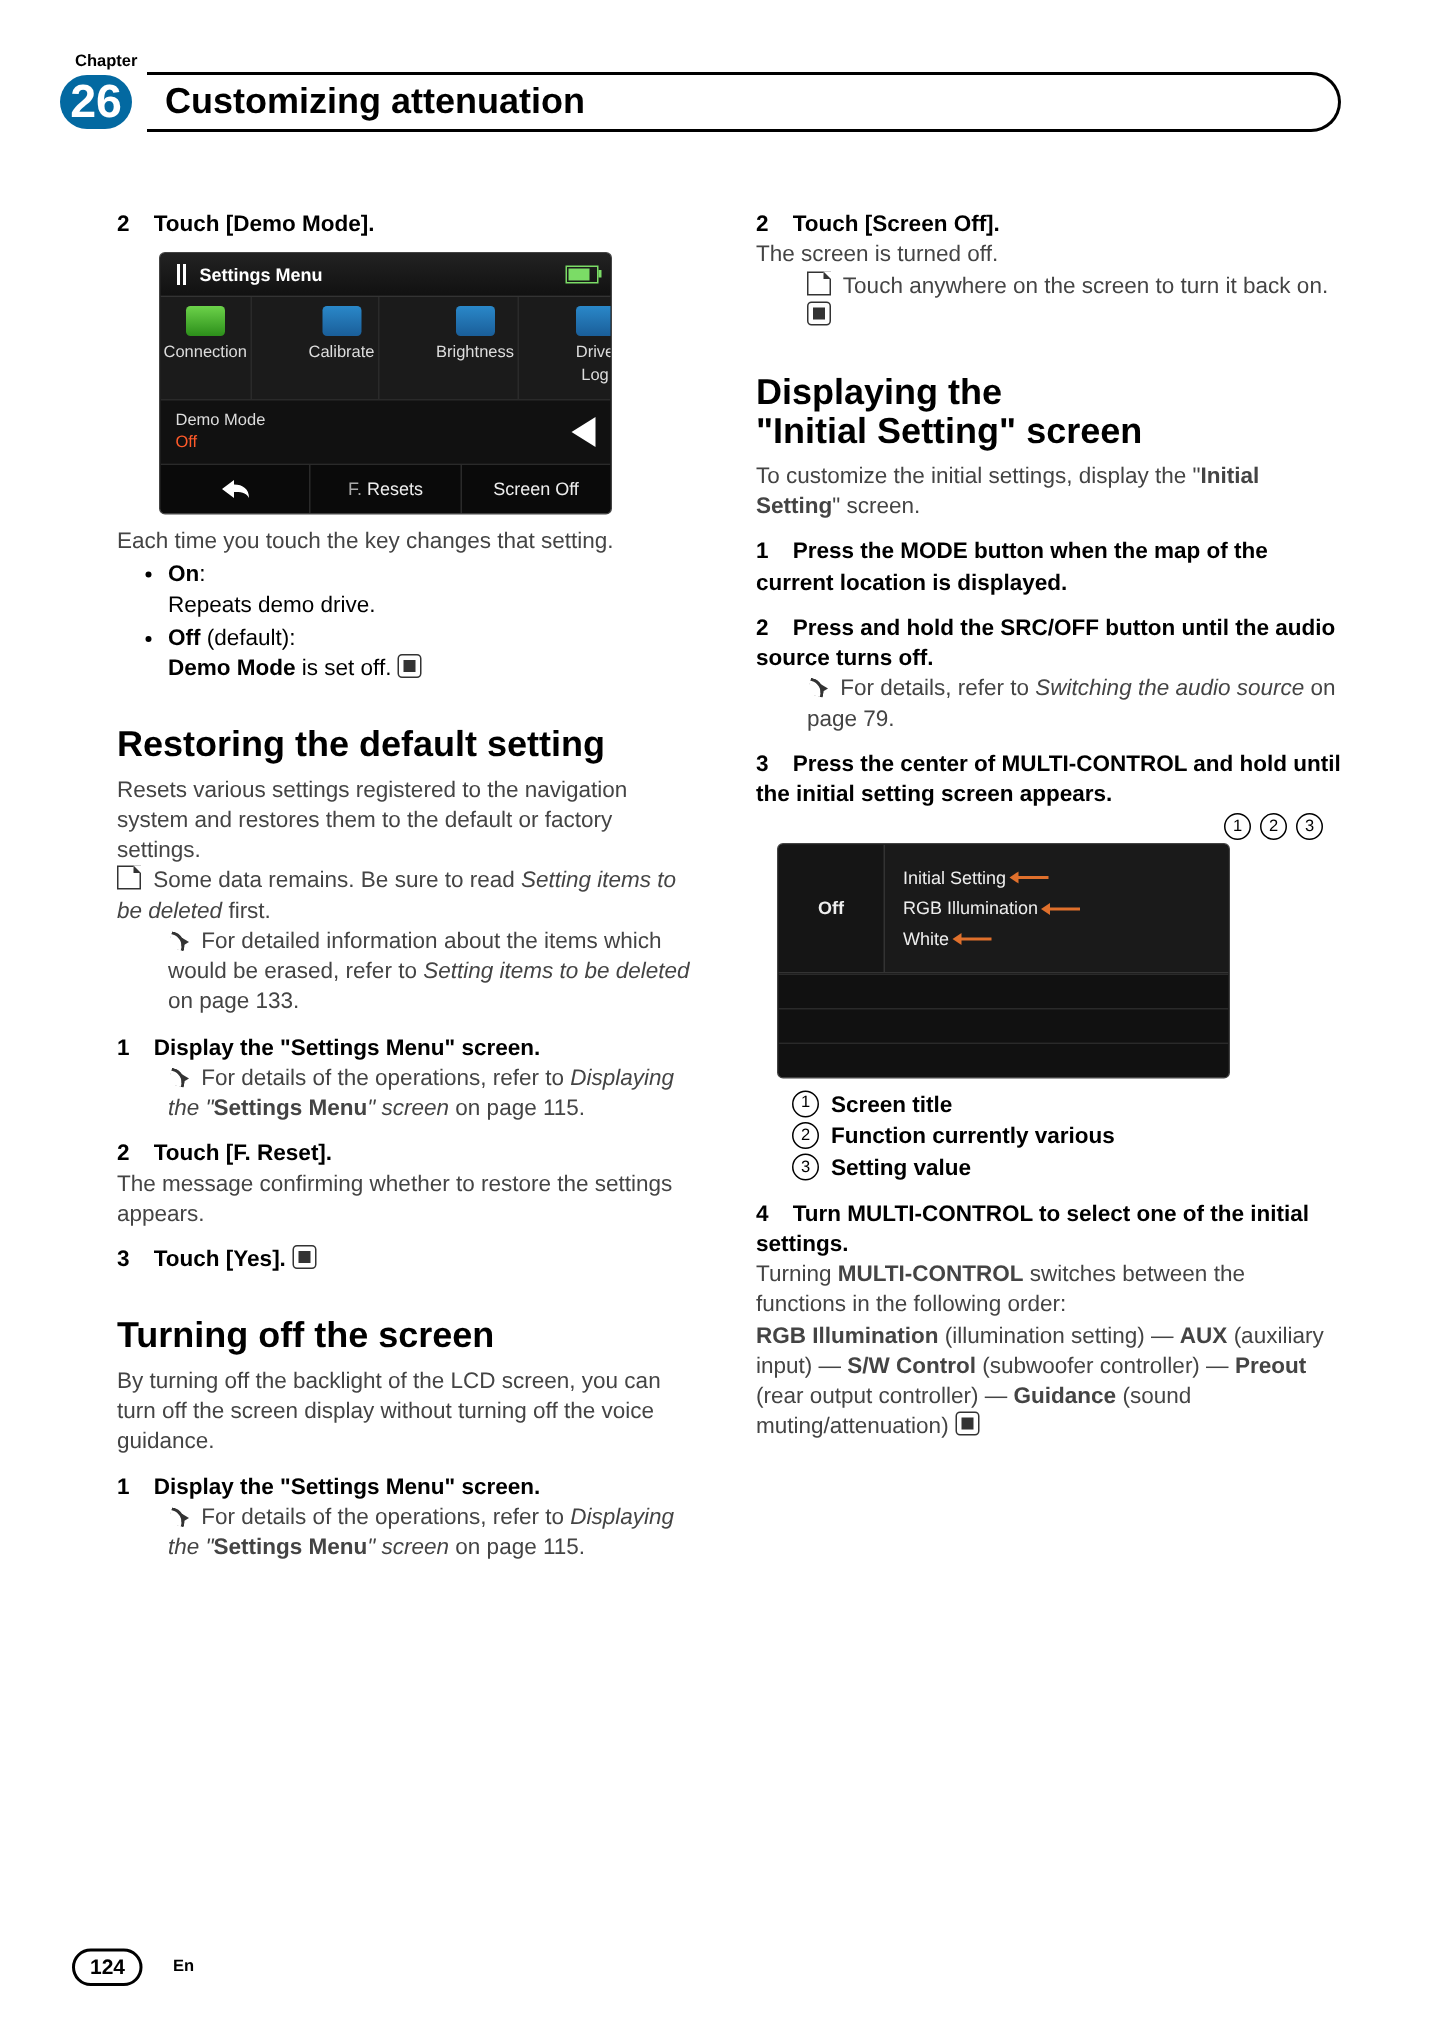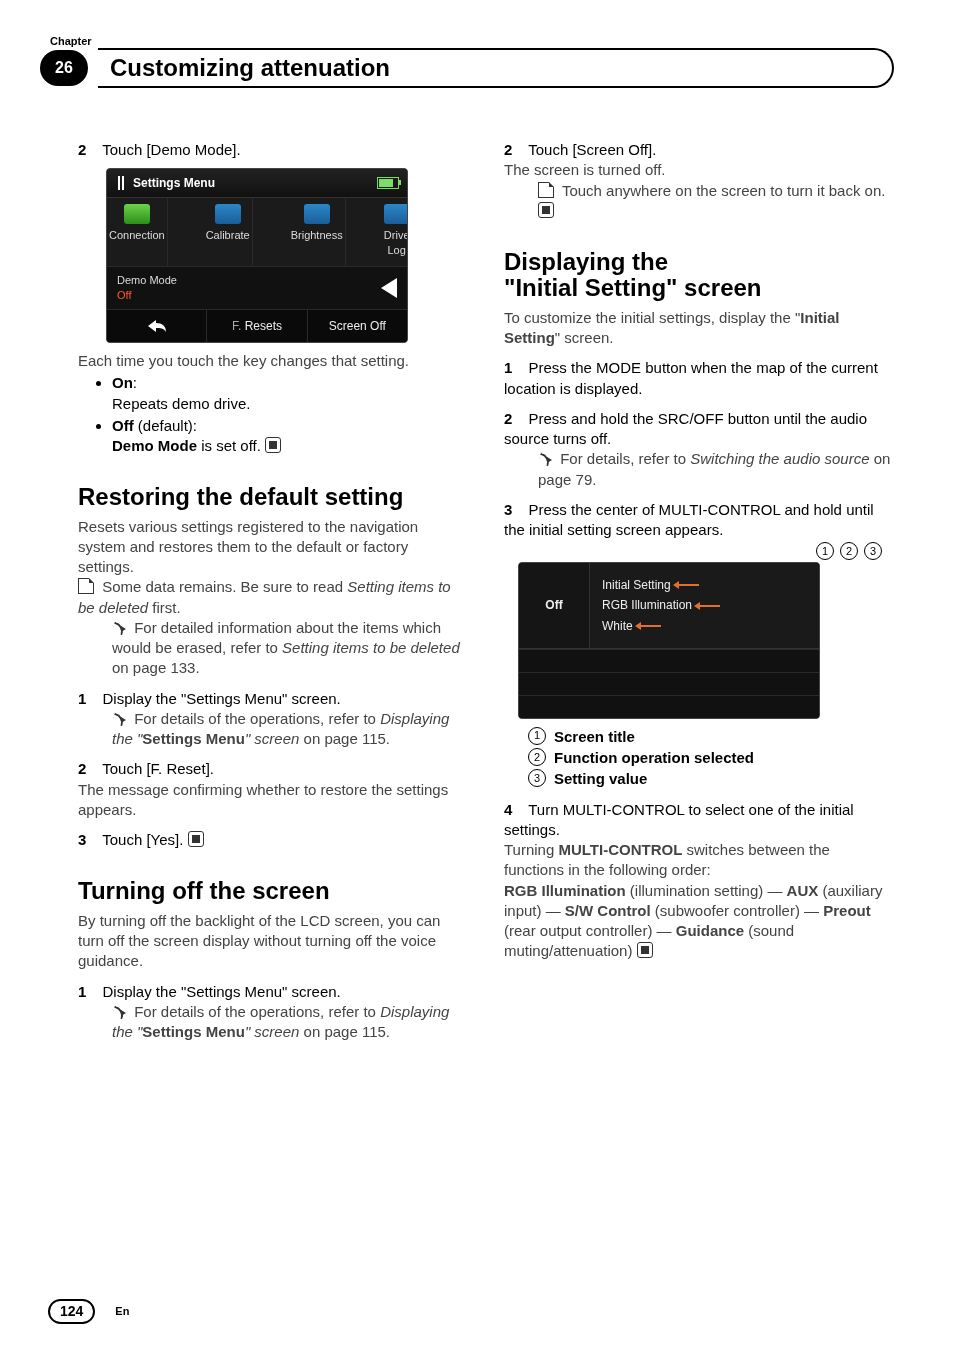--- a/index.html
+++ b/index.html
@@ -27,24 +27,24 @@
   }
   .header {
     position: absolute;
     top: 48px;
     left: 40px;
     right: 60px;
     display: flex;
     align-items: center;
   }
   .chapter-pill {
-    background: #000000;
+    background: #0369a1;
     color: #fff;
     font-weight: bold;
-    font-size: 16px;
+    font-size: 31px;
     border-radius: 18px;
     width: 48px;
     height: 36px;
     display: flex;
     align-items: center;
     justify-content: center;
     margin-right: 10px;
     flex-shrink: 0;
   }
   .chapter-title-wrap {
@@ -78,21 +78,21 @@
   h2 {
     font-size: 24px;
     font-weight: 900;
     margin: 28px 0 6px 0;
     line-height: 1.1;
   }
   .step-line {
     margin: 10px 0 0 0;
   }
   .step-num { font-weight: bold; margin-right: 12px; }
-  .step-title { font-weight: normal; }
+  .step-title { font-weight: bold; }
   .body-text { margin: 0; color: #444; }
   ul.bullets {
     list-style: disc;
     margin: 2px 0 2px 34px;
     padding: 0;
   }
   ul.bullets li { margin: 0 0 2px 0; }
   .icon-square {
     display: inline-block;
     width: 14px; height: 14px;
@@ -495,21 +495,21 @@
       </div>
     </div>
 
     <div class="legend">
       <div class="row">
           <span class="num">1</span>
           <span class="lbl">Screen title</span>
         </div>
       <div class="row">
           <span class="num">2</span>
-          <span class="lbl">Function operation selected</span>
+          <span class="lbl">Function currently various</span>
         </div>
       <div class="row">
           <span class="num">3</span>
           <span class="lbl">Setting value</span>
         </div>
     </div>
 
     <p class="step-line">
       <span class="step-num">4</span>
       <span class="step-title">Turn MULTI-CONTROL to select one of the initial settings.</span>

